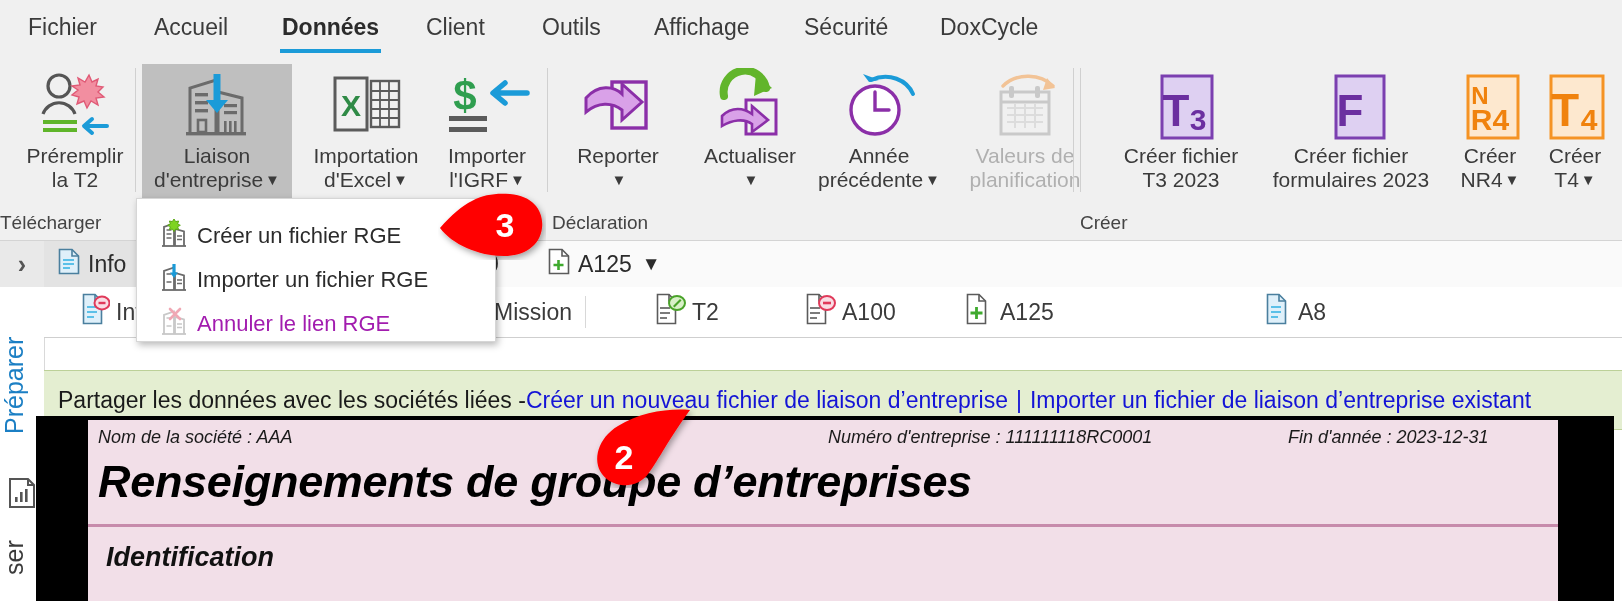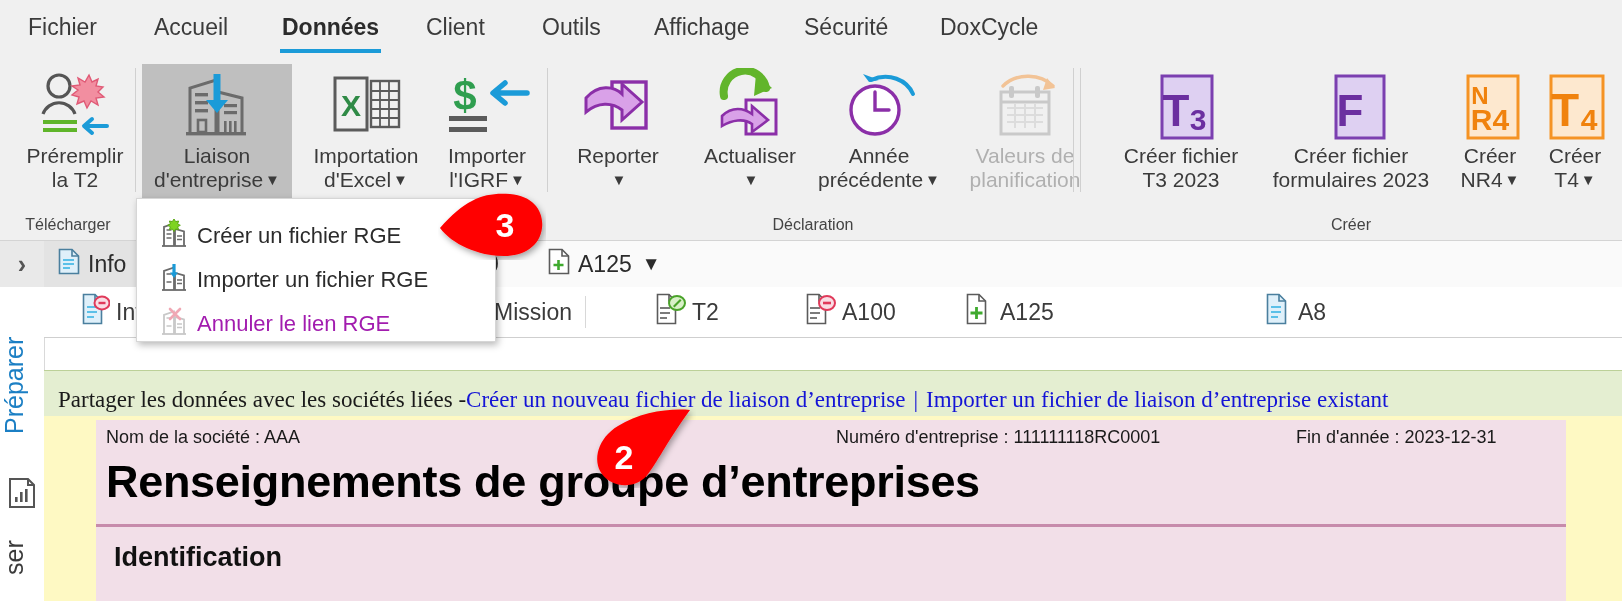--- a/index.html
+++ b/index.html
@@ -29,22 +29,22 @@
 
   
   .ribbon{
     position:absolute;left:0;top:60px;width:1622px;height:180px;
     background:#f0f0f0;
     border-bottom:1px solid #d4d4d4;
   }
   .rgroup{position:absolute;top:0;height:180px;}
   .rgroup .sep{position:absolute;top:8px;bottom:48px;width:1px;background:#d0d0d0;}
   .rgroup-label{
-    position:absolute;bottom:6px;left:0;right:0;text-align:center;
-    font-size:16px;color:#444;
+    position:absolute;bottom:6px;left:0;right:0;text-align:left;
+    font-size:19px;color:#444;
   }
 
   .rbtn{
     position:absolute;top:4px;width:110px;height:140px;
     text-align:center;cursor:default;
   }
   .rbtn.selected{background:#bfbfbf;}
   .rbtn .ico{height:76px;display:flex;align-items:flex-end;justify-content:center;}
   .rbtn .cap{
     font-size:21px;color:#3b3b3b;line-height:1.12;margin-top:4px;
@@ -114,29 +114,30 @@
   }
   .ftab .vsep{position:absolute;right:0;top:9px;bottom:9px;width:1px;background:#d8d8d8;}
 
   
   .banner{
     position:absolute;left:44px;top:370px;width:1578px;height:60px;
     background:#e4eed1;
     border-top:1px solid #bcd098;border-bottom:1px solid #bcd098;
     display:flex;align-items:center;
     font-size:23px;color:#1a1a1a;white-space:nowrap;
-    padding-left:14px;box-sizing:border-box;font-family:Liberation Serif, serif;
+    padding-left:14px;box-sizing:border-box;
   }
   .banner a{color:#1414d6;text-decoration:none;cursor:pointer;}
   .banner .bsep{color:#1414d6;padding:0 8px;}
 
   
   .formarea{
-    position:absolute;left:44px;top:416px;width:1578px;height:185px;
-    background:#fef9c3;
+    position:absolute;left:36px;top:416px;width:1578px;height:185px;
+    background:#000000;
+    font-style:italic;
   }
   .formsheet{
     position:absolute;left:52px;top:4px;width:1470px;height:181px;
     background:#f2dfe8;
   }
   .fhdr{position:absolute;left:0;top:0;width:100%;height:36px;}
   .fhdr .it{position:absolute;top:7px;font-size:18px;color:#1a1a1a;white-space:nowrap;}
   .ftitle{
     position:absolute;left:10px;top:36px;
     font-size:45px;font-weight:bold;color:#000;letter-spacing:-.3px;

